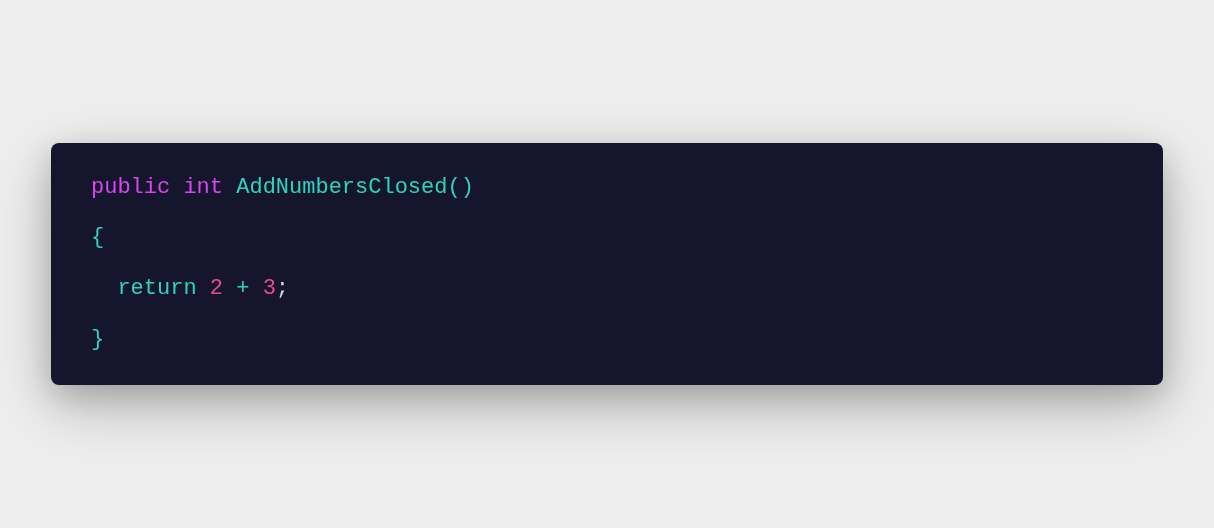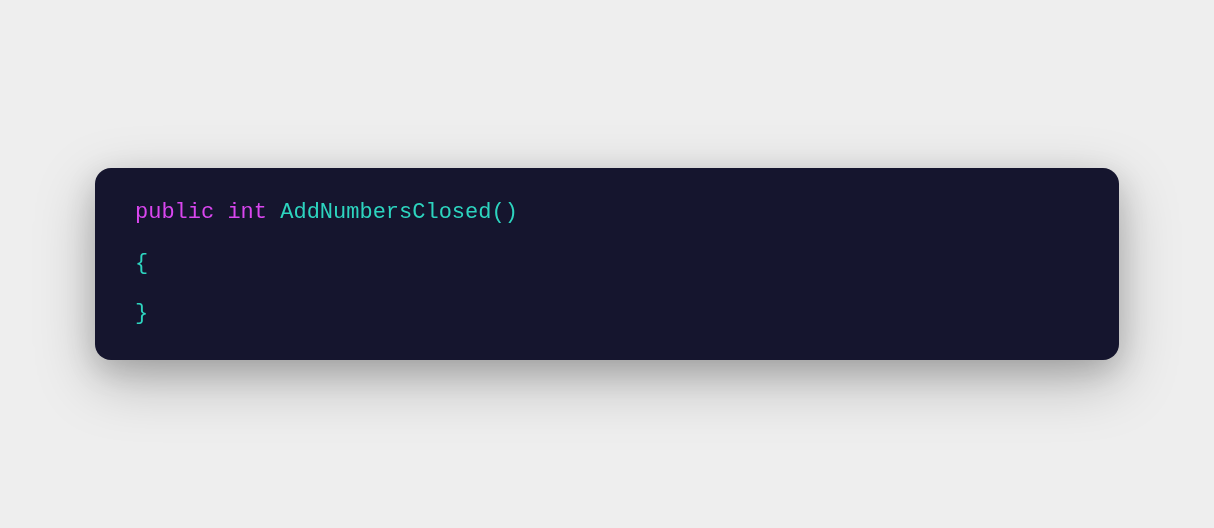--- a/index.html
+++ b/index.html
@@ -12,23 +12,23 @@
       width: 1214px;
       height: 528px;
       background: #eeeeee;
       display: flex;
       align-items: center;
       justify-content: center;
       font-family: 'Consolas', 'Monaco', 'Courier New', monospace;
     }
     
     .code-block {
-      width: 1024px;
+      width: 1112px;
       background: #15152e;
-      border-radius: 16px;
+      border-radius: 8px;
       padding: 20px 40px;
       box-shadow: 0 20px 60px rgba(0, 0, 0, 0.25), 0 10px 30px rgba(0, 0, 0, 0.15);
     }
     
     .code-line {
       font-size: 22px;
       line-height: 2.3;
       white-space: pre;
       color: #2dd4bf;
     }
@@ -72,14 +72,15 @@
     .indent {
       display: inline-block;
     }
   </style>
 </head>
 <body>
 
 <div class="code-block">
   <div class="code-line"><span class="keyword-public">public</span><span> </span><span class="keyword-int">int</span><span> </span><span class="function-name">AddNumbersClosed</span><span class="paren">(</span><span class="paren">)</span></div>
   <div class="code-line"><span class="brace">{</span></div>
+  <div class="code-line"><span class="indent">  </span><span class="keyword-return">return</span><span> </span><span class="number">2</span><span> </span><span class="operator">+</span><span> </span><span class="number">3</span><span class="semicolon">;</span></div>
   <div class="code-line"><span class="brace">}</span></div>
 </div>
 
 </body></html>

